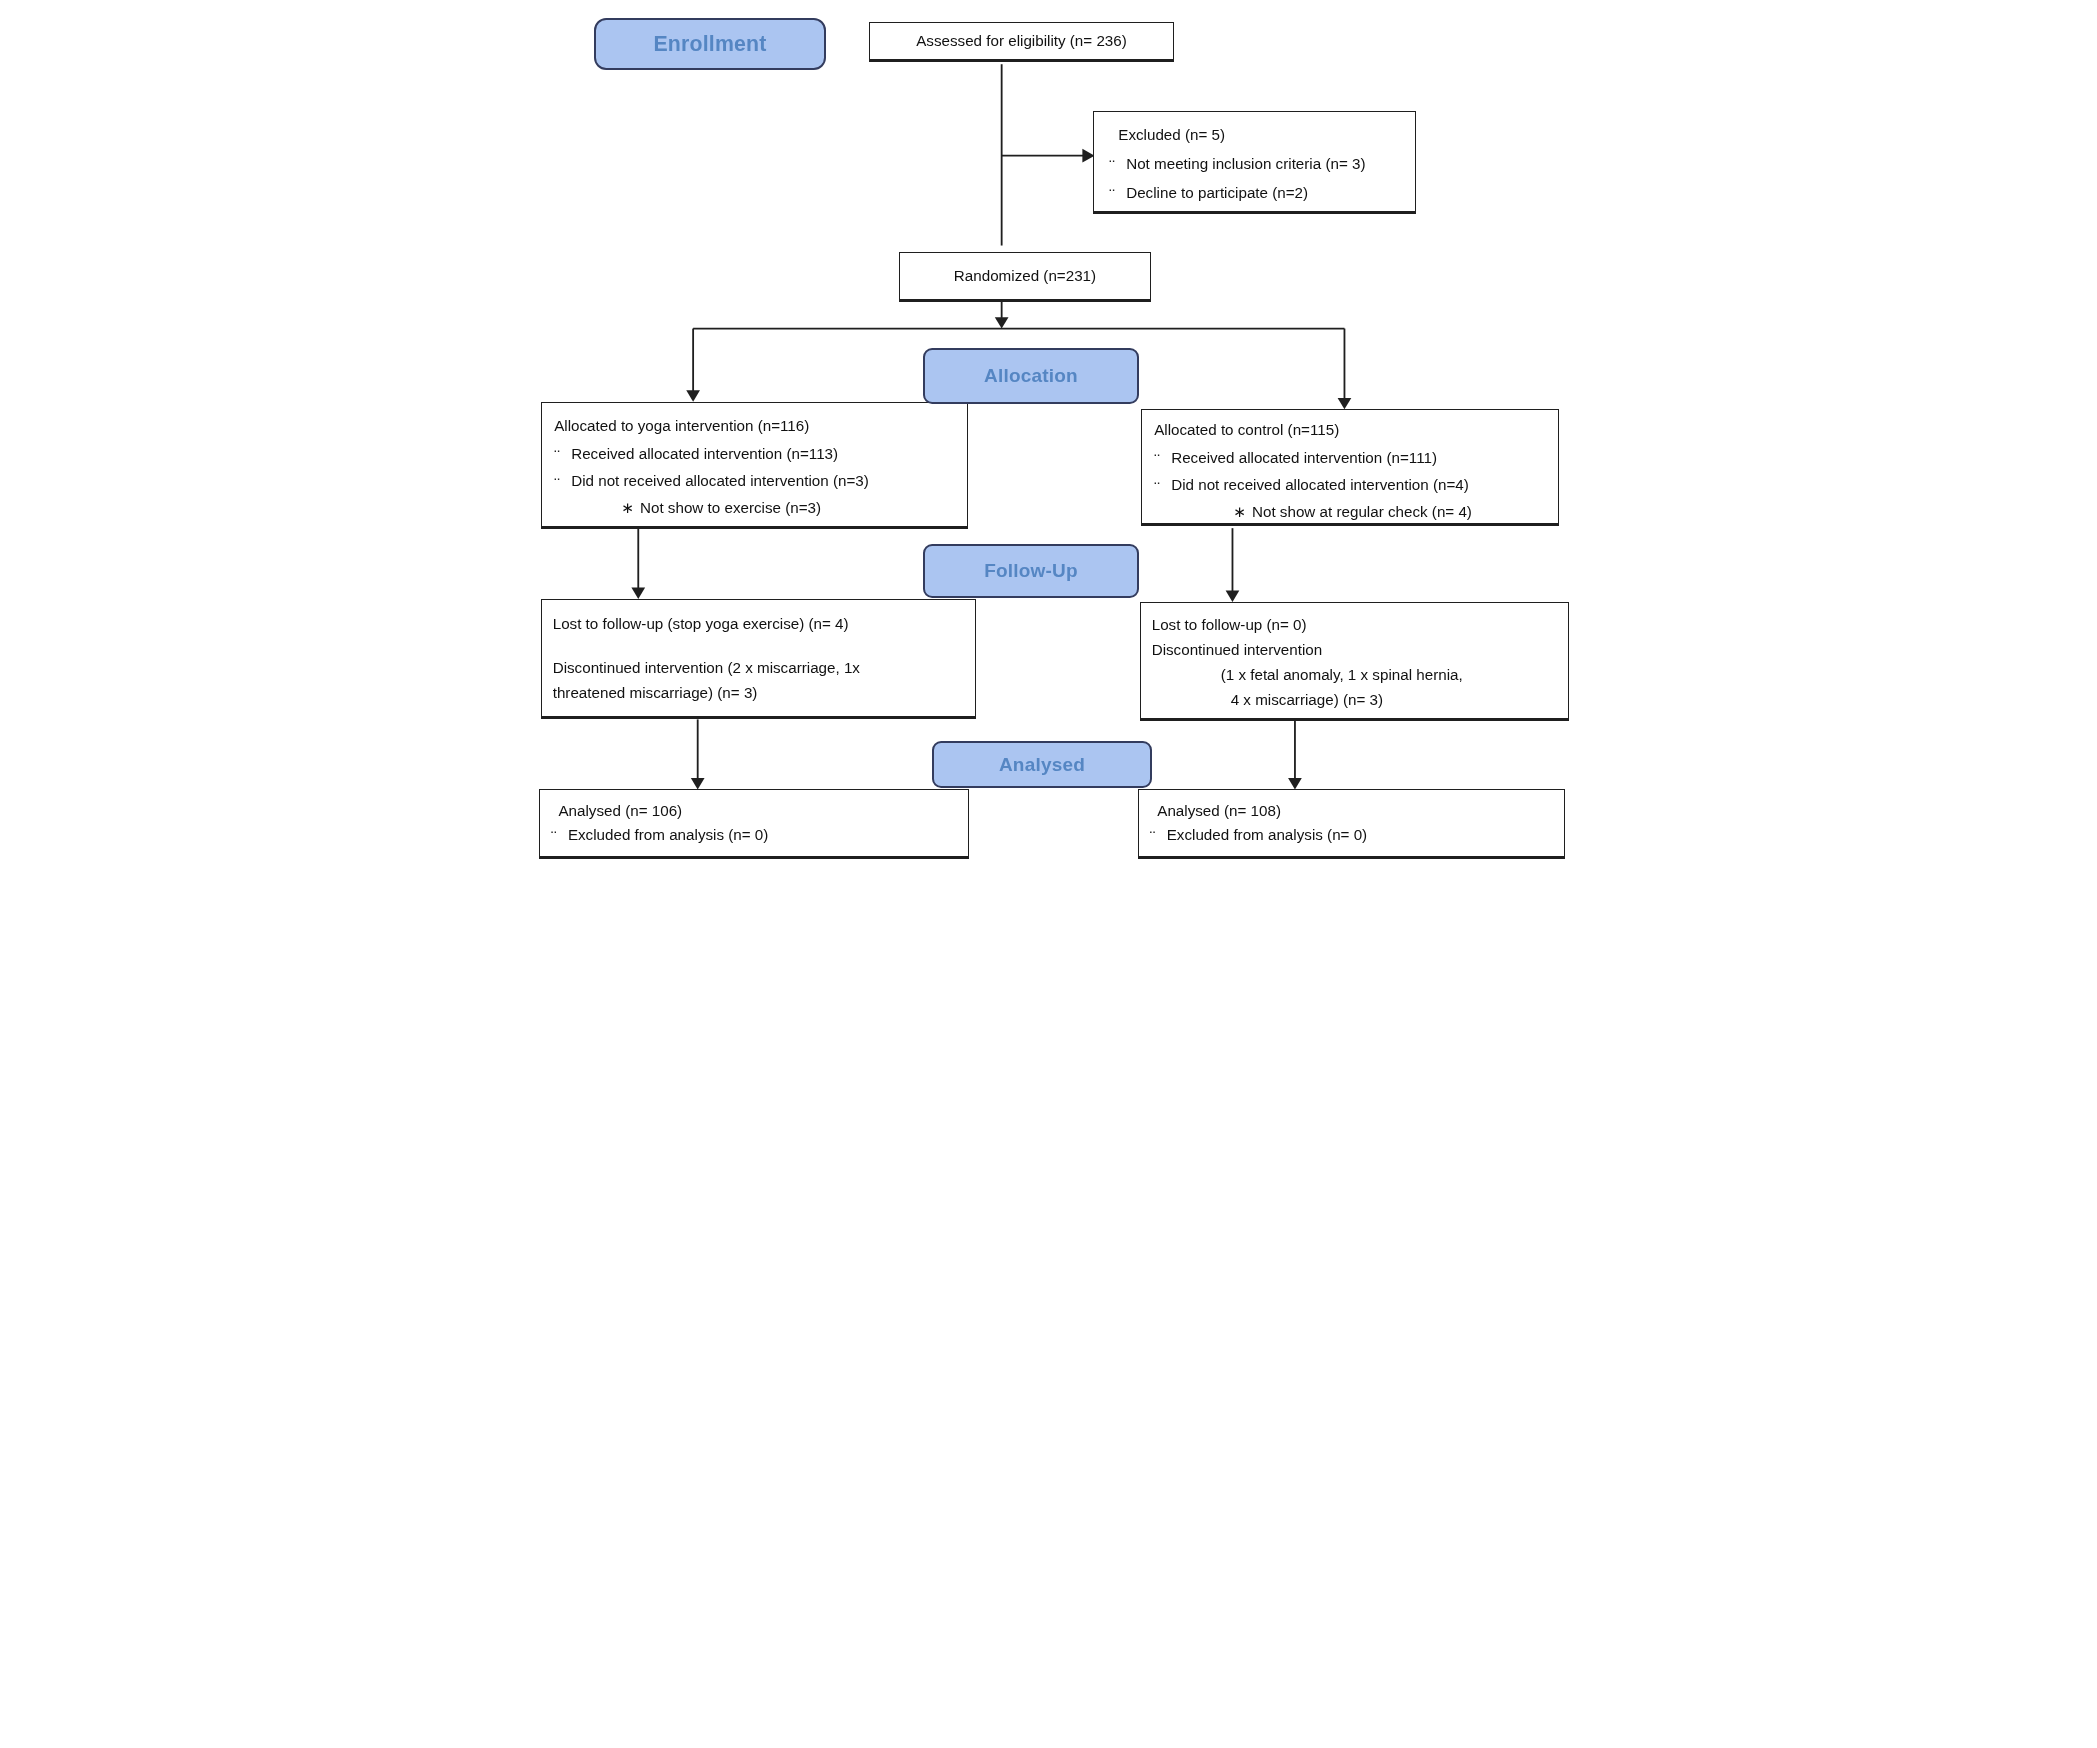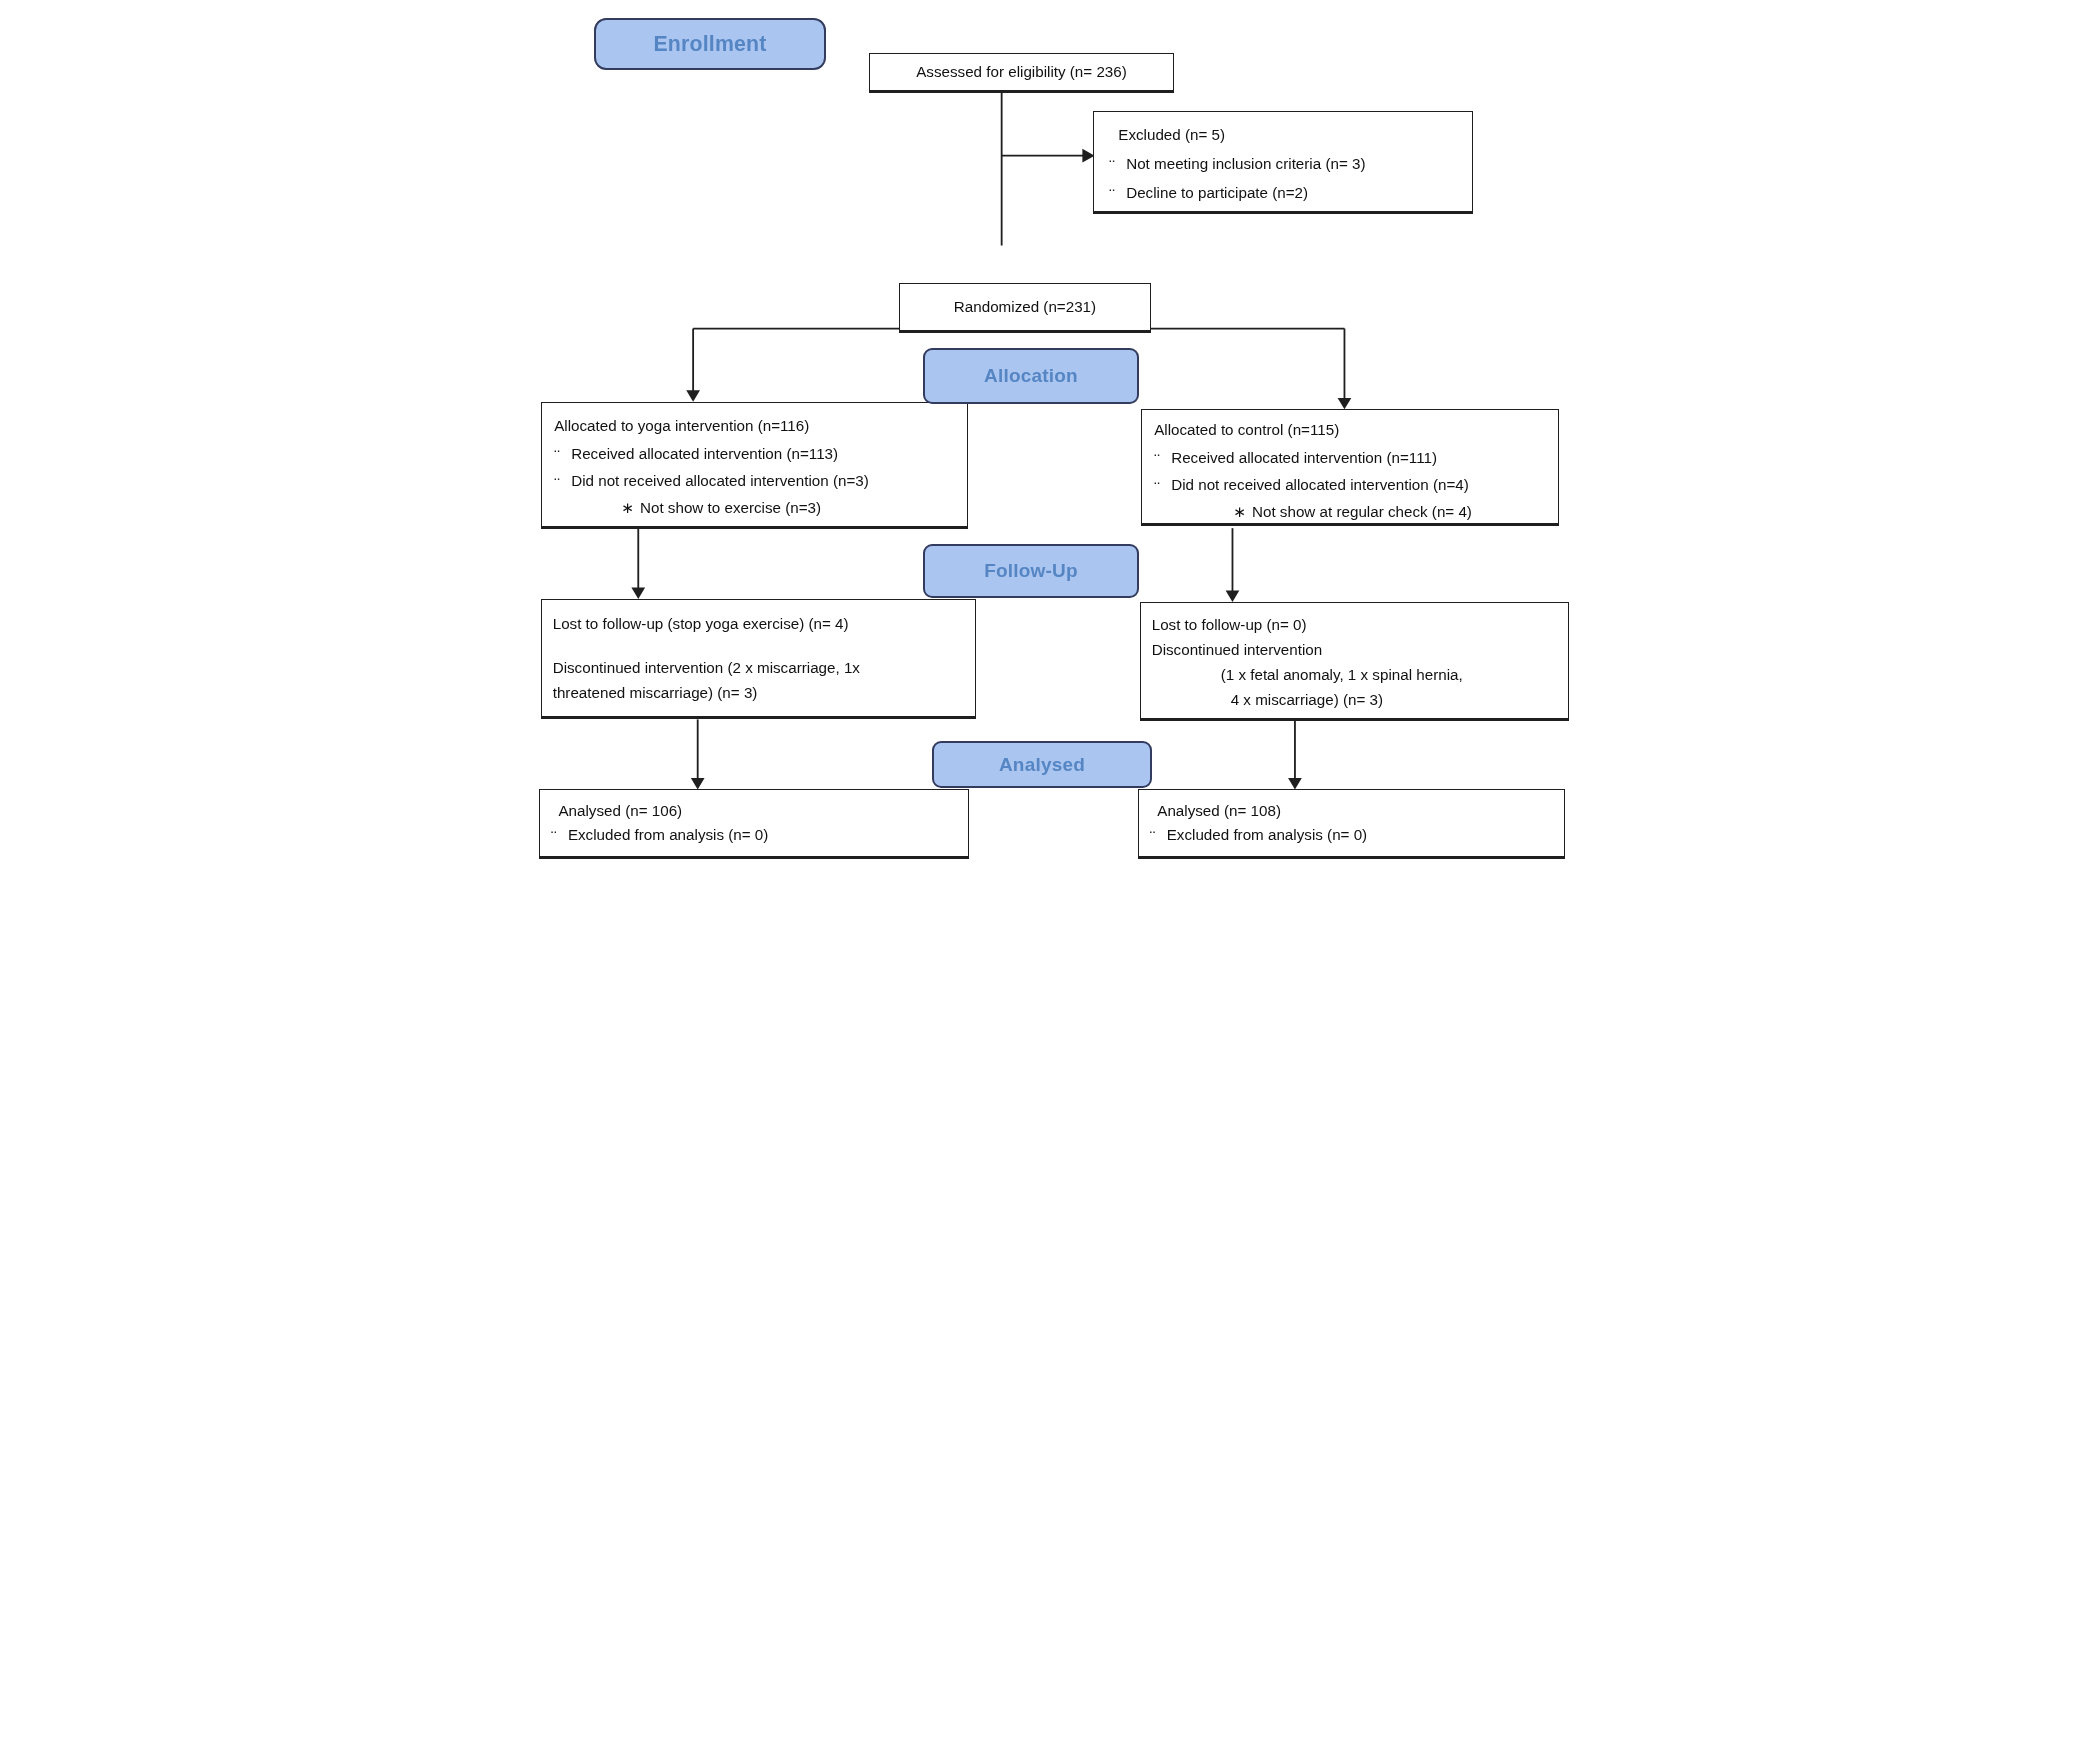--- a/index.html
+++ b/index.html
@@ -41,21 +41,21 @@
   }
   .white-box{
     position:absolute;
     background:#fff;
     border:1.5px solid var(--box-border);
     border-bottom-width:3px;
     font-size:15.2px;
     line-height:1.55;
     z-index:2;
   }
-  .center-text{display:flex;align-items:center;justify-content:center;text-align:center;margin-top:31px;}
+  .center-text{display:flex;align-items:center;justify-content:center;text-align:center;}
   .pad-box{padding:9.1px 6.1px 0 12.2px;}
   .box-title{line-height:27.4px;}
   .bullet-row{display:flex;align-items:baseline;line-height:27.4px;}
   .bullet-mark{
     flex:0 0 17px;
     font-size:17px;
     position:relative;top:3.8px;
     color:#222;
   }
   .sub-item{line-height:27.4px;}
@@ -106,21 +106,21 @@
   </div>
 
   <div class="stage-label" style="left:408px;top:741px;width:220px;height:47px;">
     <span>Analysed</span>
   </div>
 
   <div class="white-box center-text" style="left:345px;top:22px;width:305px;height:40px;">
     <span>Assessed for eligibility (n= 236)</span>
   </div>
 
-  <div class="white-box excluded-box" style="left:569px;top:111px;width:380px;height:103px;padding:7.6px 6.1px 0 15.2px;">
+  <div class="white-box excluded-box" style="left:569px;top:111px;width:323px;height:103px;padding:7.6px 6.1px 0 15.2px;">
     <div class="box-title">Excluded (n= 5)</div>
     <div class="bullet-row">
       <span class="bullet-mark">¨</span>
       <span>Not meeting inclusion criteria (n= 3)</span>
     </div>
     <div class="bullet-row">
       <span class="bullet-mark">¨</span>
       <span>Decline to participate (n=2)</span>
     </div>
   </div>

